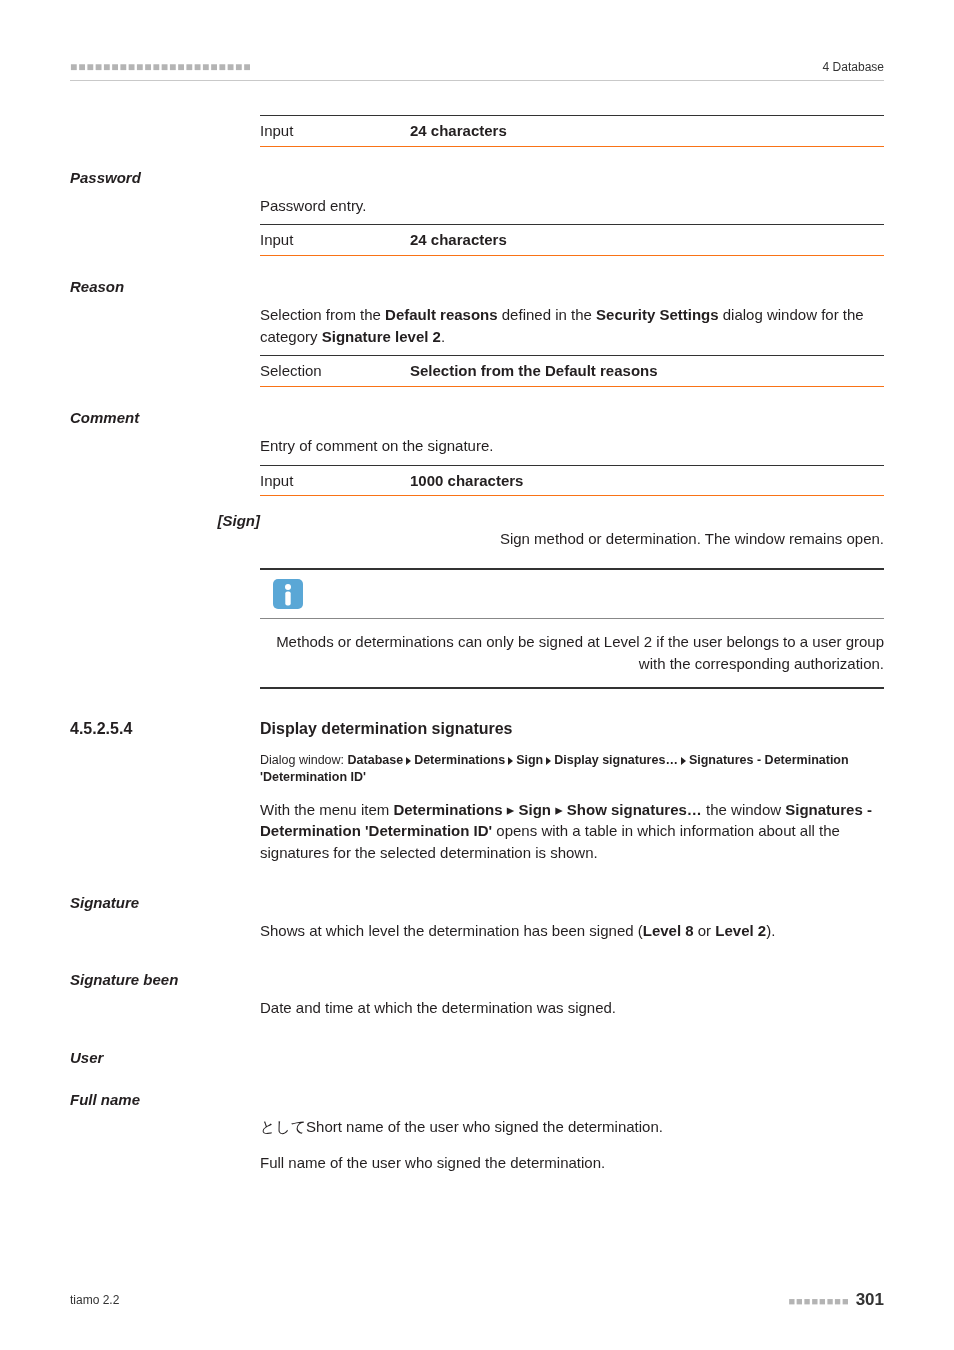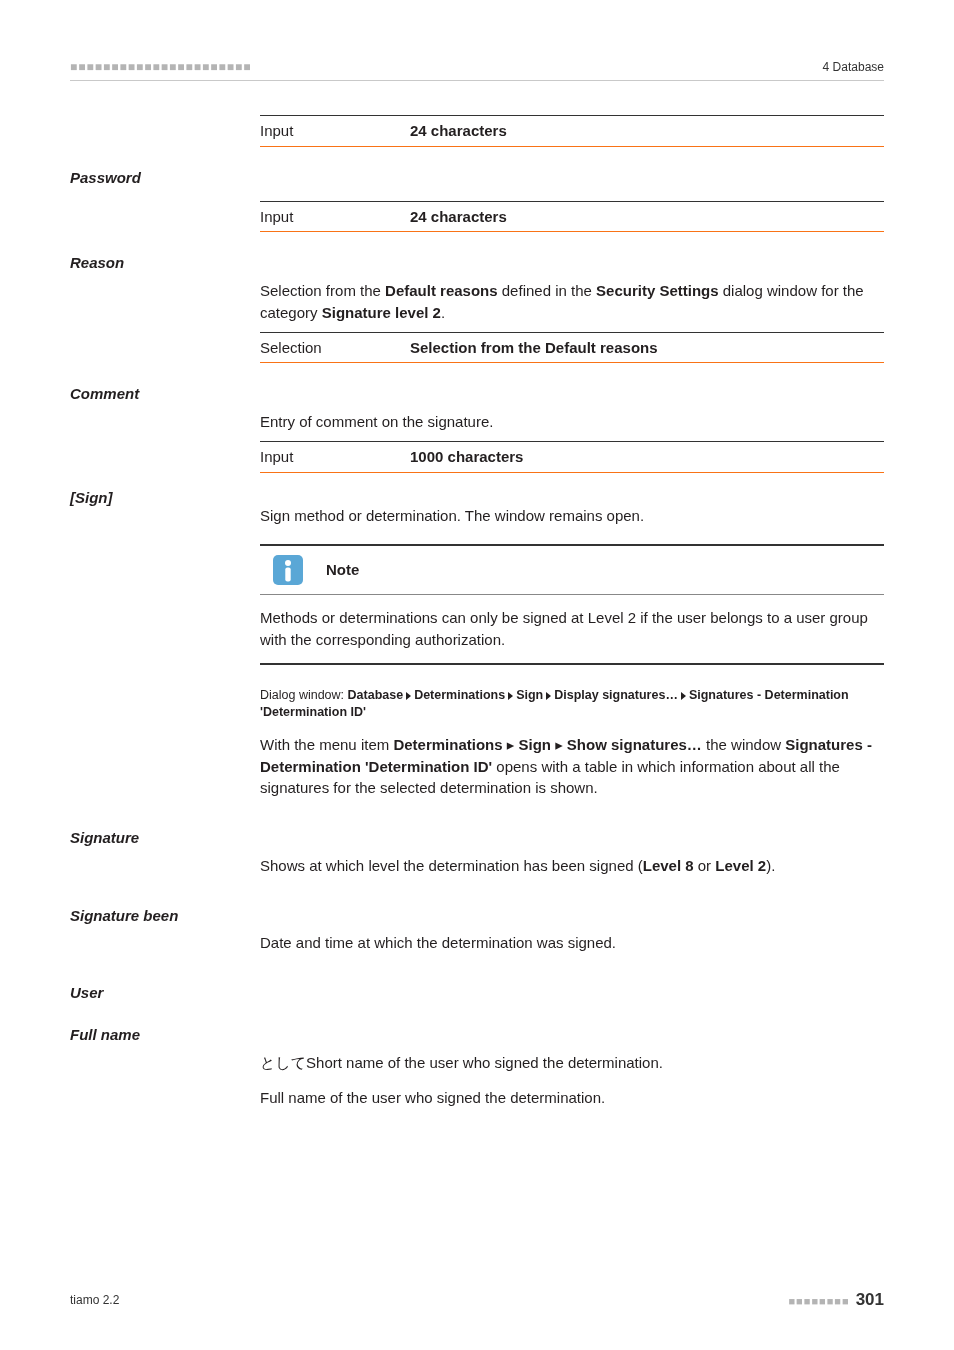--- a/index.html
+++ b/index.html
@@ -182,20 +182,21 @@
       </div>
     </div>
 
     <div class="row">
       <div class="label-col">Password</div>
       <div class="body-col"></div>
     </div>
     <div class="row" style="margin-top:6px;">
       <div class="label-col"></div>
       <div class="body-col">
+        <p>Password entry.</p>
         <div class="spec-block">
           <div class="spec-top"></div>
           <div class="spec-row">
             <div class="spec-key">Input</div>
             <div class="spec-val">24 characters</div>
           </div>
         </div>
       </div>
     </div>
 
@@ -230,42 +231,47 @@
         <div class="spec-block">
           <div class="spec-top"></div>
           <div class="spec-row">
             <div class="spec-key">Input</div>
             <div class="spec-val">1000 characters</div>
           </div>
         </div>
       </div>
     </div>
 
-    <div class="row" style="margin-top:14px;">
+    <div class="row" style="margin-top:14px;text-align:right;">
       <div class="label-col">[Sign]</div>
       <div class="body-col">
         <p style="margin-top:18px;">Sign method or determination. The window remains open.</p>
 
         <div class="note-box">
           <div class="note-header">
             <div class="note-icon-cell">
               <svg width="36" height="36" viewBox="0 0 36 36">
                 <rect x="3" y="3" width="30" height="30" rx="5" ry="5" fill="#5aa7d6"></rect>
                 <circle cx="18" cy="11" r="3" fill="#fff"></circle>
                 <rect x="15.3" y="15.5" width="5.4" height="14" rx="2" fill="#fff"></rect>
               </svg>
             </div>
-            <div class="note-title">Note</div>
           </div>
           <div class="note-body">Methods or determinations can only be signed at Level 2 if the user belongs to a user group with the corresponding authorization.</div>
         </div>
       </div>
     </div>
 
-    <div class="row" style="margin-top:16px;">
+    <div class="section-row">
+      <div class="section-num">4.5.2.5.4</div>
+      <div class="body-col">
+        <div class="section-title">Display determination signatures</div>
+      </div>
+    </div>
+    <div class="row" style="margin-top:6px;">
       <div class="label-col"></div>
       <div class="body-col">
         <div class="dialog-path">
           <span>Dialog window: </span><b>Database</b><span class="sep"><svg width="7" height="8">
                 <polygon points="1,0 6,4 1,8" fill="#231f20"></polygon>
               </svg></span><b>Determinations</b><span class="sep"><svg width="7" height="8">
                 <polygon points="1,0 6,4 1,8" fill="#231f20"></polygon>
               </svg></span><b>Sign</b><span class="sep"><svg width="7" height="8">
                 <polygon points="1,0 6,4 1,8" fill="#231f20"></polygon>
               </svg></span><b>Display signatures…</b><span class="sep"><svg width="7" height="8">

